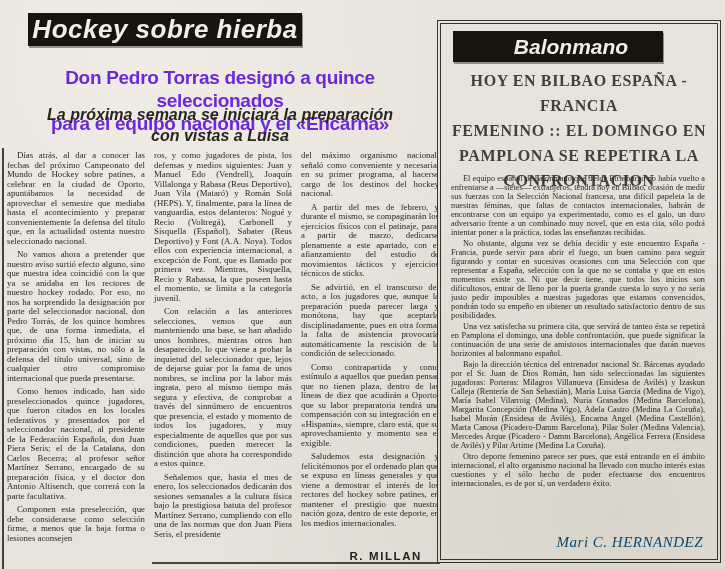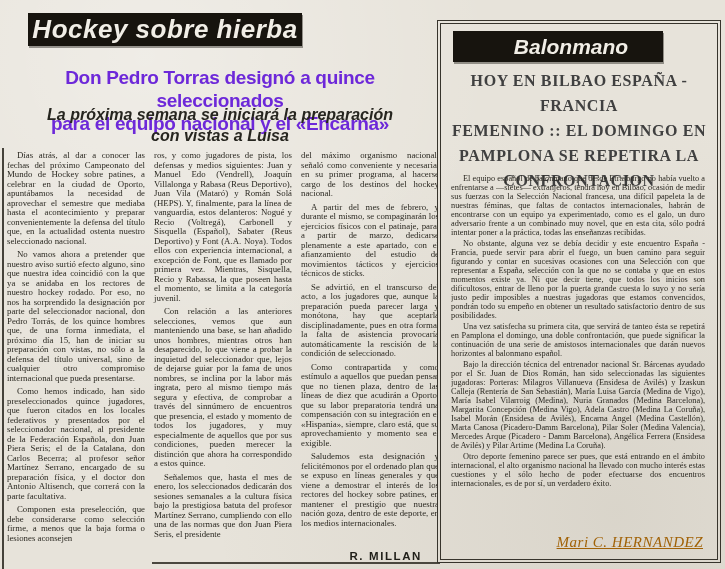--- a/index.html
+++ b/index.html
@@ -54,21 +54,21 @@
     font-size:16px;line-height:25px;letter-spacing:.6px;color:#404040;
   }
   .right-body{
     position:absolute;top:150px;left:10px;width:254px;height:368px;overflow:hidden;
     font-size:8.3px;line-height:9px;text-align:justify;
   }
   .right-body p{margin:0 0 2px 0;text-indent:12px;}
   .sig-right{
     position:absolute;right:14px;bottom:8px;
     font-family:"Liberation Serif", serif;font-style:italic;
-    font-size:15px;letter-spacing:.5px;color:#a16207;text-decoration:underline;
+    font-size:15px;letter-spacing:.5px;color:#0c4a6e;
   }
 </style>
 </head>
 <body>
 
 <section class="left-article">
   <div class="edge-rule-left"></div>
 
   <div class="badge badge-left">
     <span>Hockey sobre hierba</span>

